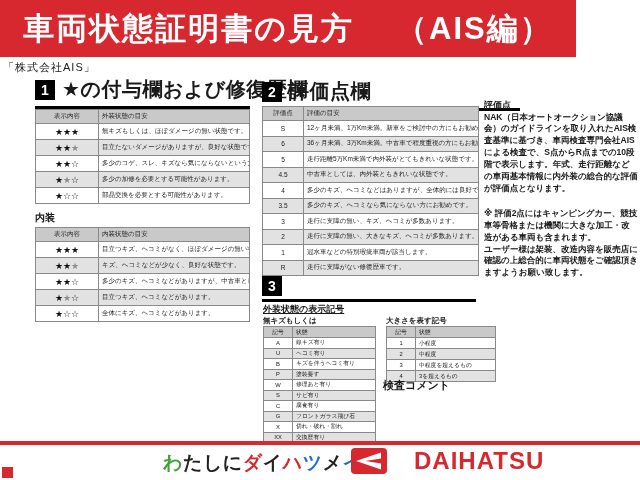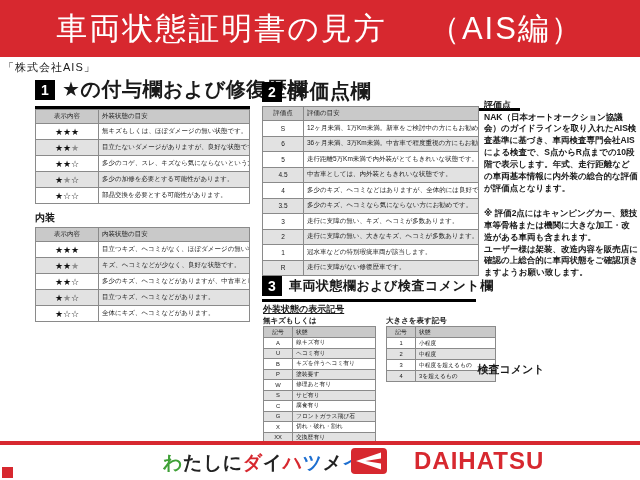--- a/index.html
+++ b/index.html
@@ -2,23 +2,23 @@
 <html><head>
 <meta charset="utf-8">
 <style>
   html,body{margin:0;padding:0;}
   body{
     width:640px;height:480px;position:relative;overflow:hidden;
     background:#ffffff;font-family:"Liberation Sans","DejaVu Sans",sans-serif;color:#1a1a1a;
   }
   
   .banner{
-    position:absolute;left:0;top:0;width:640px;height:57px;background:#d7282f;
+    position:absolute;left:0;top:0;width:576px;height:57px;background:#d7282f;
     display:flex;align-items:center;justify-content:center;gap:42px;
-    color:#fff;font-weight:normal;font-size:31px;letter-spacing:2px;white-space:nowrap;
+    color:#fff;font-weight:bold;font-size:31px;letter-spacing:2px;white-space:nowrap;
   }
   .company{position:absolute;left:3px;top:60px;font-size:11px;letter-spacing:1px;}
   
   .sec-head{display:flex;align-items:center;gap:7px;border-bottom:3px solid #000;padding-bottom:3px;}
   .sec-num{background:#000;color:#fff;font-weight:bold;min-width:20px;height:20px;
     display:flex;align-items:center;justify-content:center;font-size:14px;}
   .sec-title{font-weight:bold;font-size:20px;white-space:nowrap;letter-spacing:0.5px;}
   #sec3-head .sec-title{font-size:13px;}
   
   table{border-collapse:collapse;background:#fff;width:100%;table-layout:fixed;}
@@ -54,21 +54,21 @@
   #label-size{left:386px;top:316px;}
   #table-sym{position:absolute;left:263px;top:326px;width:113px;}
   #table-sym td{height:9.5px;font-size:5.8px;}
   #table-sym thead th{height:10px;font-size:5.8px;}
   #table-sym th:first-child,#table-sym td:first-child{width:22px;}
   #table-size{position:absolute;left:386px;top:326px;width:110px;}
   #table-size td{height:10px;font-size:5.8px;}
   #table-size thead th{height:10px;font-size:5.8px;}
   #table-size th:first-child,#table-size td:first-child{width:22px;}
   
-  #comment{position:absolute;left:383px;top:362px;width:256px;text-align:center;}
+  #comment{position:absolute;left:383px;top:378px;width:256px;}
   .comment-title{font-weight:bold;font-size:11px;}
   .comment-body{font-size:7.4px;font-weight:bold;line-height:1.45;margin-top:1px;}
   
   #footer-line{position:absolute;left:0;top:441px;width:640px;height:4px;background:#d7282f;}
   #corner-mark{position:absolute;left:2px;top:467px;width:11px;height:11px;background:#d7282f;}
   #slogan{position:absolute;left:163px;top:450px;font-size:19px;font-weight:bold;letter-spacing:0.5px;white-space:nowrap;}
   #logo{position:absolute;left:350px;top:447px;display:flex;align-items:center;gap:26px;}
   .brand-word{color:#d7282f;font-weight:bold;font-size:24px;letter-spacing:1px;font-family:"Liberation Sans",sans-serif;}
 </style>
 </head>
@@ -206,21 +206,20 @@
 </div>
 <div id="notes">
   <div class="note-title">評価点</div>
   <div class="note-body">NAK（日本オートオークション協議会）のガイドラインを取り入れたAIS検査基準に基づき、車両検査専門会社AISによる検査で、S点からR点までの10段階で表示します。年式、走行距離などの車両基本情報に内外装の総合的な評価が評価点となります。</div>
   <div class="caution">※ 評価2点にはキャンピングカー、競技車等骨格または機関に大きな加工・改造がある車両も含まれます。
 ユーザー様は架装、改造内容を販売店に確認の上総合的に車両状態をご確認頂きますようお願い致します。</div>
 </div>
 
 <div id="sec3-head" class="sec-head">
   <span class="sec-num">3</span>
-  <span class="sec-title">車両状態欄および検査コメント欄</span>
 </div>
 <div id="sub3">外装状態の表示記号</div>
 <div id="label-sym" class="mini-label">無キズもしくは</div>
 <table id="table-sym">
   <thead>
     <tr>
       <th>記号</th>
       <th>状態</th>
     </tr>
   </thead>

